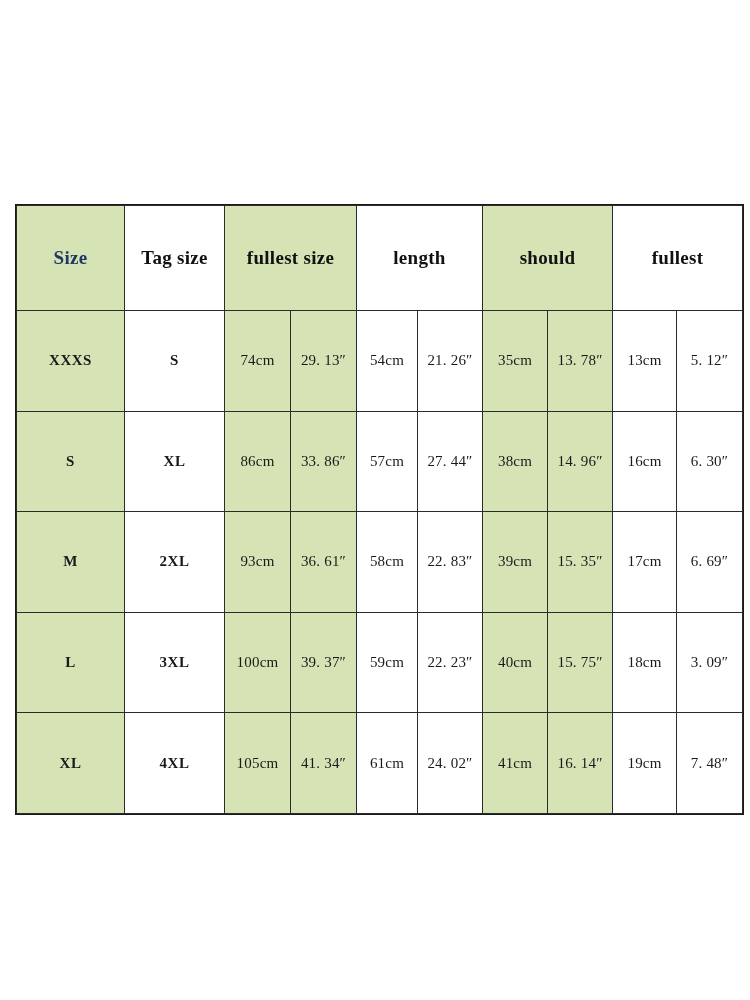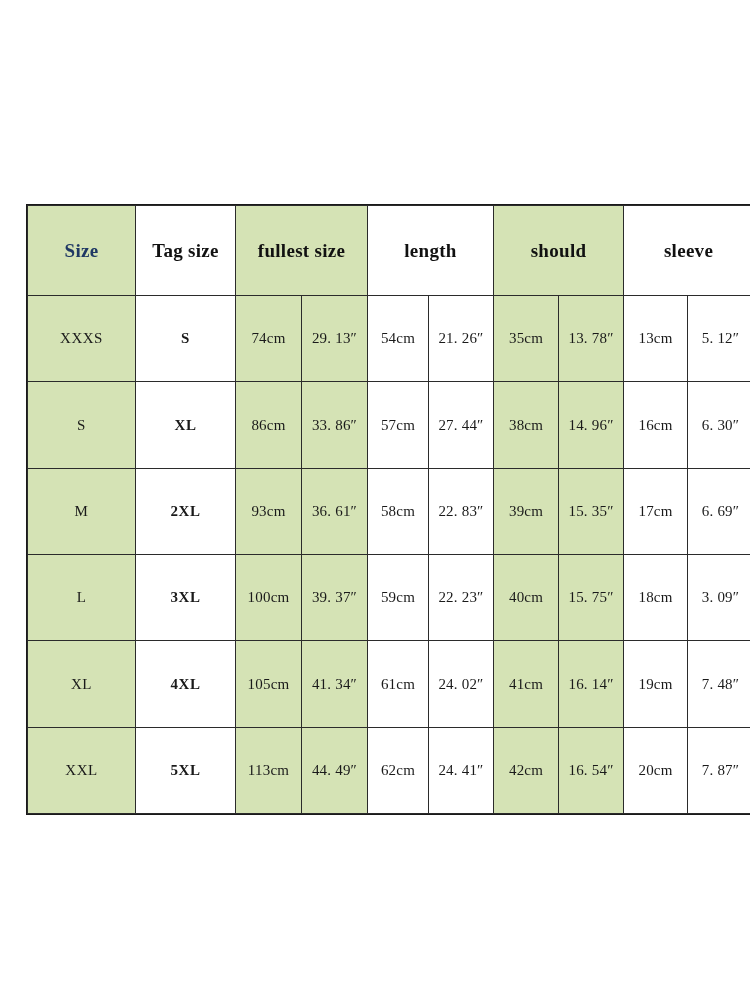--- a/index.html
+++ b/index.html
@@ -10,21 +10,21 @@
   body {
     width: 750px;
     height: 1000px;
     position: relative;
     font-family: "Liberation Serif", "DejaVu Serif", serif;
     overflow: hidden;
   }
 
   #chart-wrap {
     position: absolute;
-    left: 27px;
+    left: 16px;
     top: 205px;
     width: 624px;
     height: 609px;
   }
 
   table.size-chart {
     width: 726px;
     height: 609px;
     border-collapse: collapse;
     table-layout: fixed;
@@ -63,21 +63,21 @@
 
   
   tr.row td {
     height: 67px;
     font-size: 15px;
     color: #1a1a1a;
   }
 
   td.size-cell {
     color: #1f3864;
-    font-weight: normal;
+    font-weight: bold;
     font-size: 21px;
     letter-spacing: 0.5px;
   }
 
   td.tag-cell {
     color: #111111;
     font-weight: bold;
     font-size: 15px;
     letter-spacing: 0.5px;
   }
@@ -106,21 +106,21 @@
       <col style="width:66px">
     </colgroup>
     <tbody>
 
       <tr class="head">
         <td class="g size-head" rowspan="1">Size</td>
         <td class="w">Tag size</td>
         <td class="g" colspan="2">fullest size</td>
         <td class="w" colspan="2">length</td>
         <td class="g" colspan="2">should</td>
-        <td class="w" colspan="2">sleeve</td>
+        <td class="w" colspan="2">fullest</td>
       </tr>
 
     <tr class="row">
           <td class="g size-cell">XXXS</td>
           <td class="w tag-cell">S</td>
           <td class="g num">74cm</td>
           <td class="g num">29. 13″</td>
           <td class="w num">54cm</td>
           <td class="w num">21. 26″</td>
           <td class="g num">35cm</td>
@@ -169,27 +169,15 @@
           <td class="w tag-cell">4XL</td>
           <td class="g num">105cm</td>
           <td class="g num">41. 34″</td>
           <td class="w num">61cm</td>
           <td class="w num">24. 02″</td>
           <td class="g num">41cm</td>
           <td class="g num">16. 14″</td>
           <td class="w num">19cm</td>
           <td class="w num">7. 48″</td>
         </tr>
-        <tr class="row">
-          <td class="g size-cell">XXL</td>
-          <td class="w tag-cell">5XL</td>
-          <td class="g num">113cm</td>
-          <td class="g num">44. 49″</td>
-          <td class="w num">62cm</td>
-          <td class="w num">24. 41″</td>
-          <td class="g num">42cm</td>
-          <td class="g num">16. 54″</td>
-          <td class="w num">20cm</td>
-          <td class="w num">7. 87″</td>
-        </tr>
       </tbody>
   </table>
 </div>
 
 </body></html>

